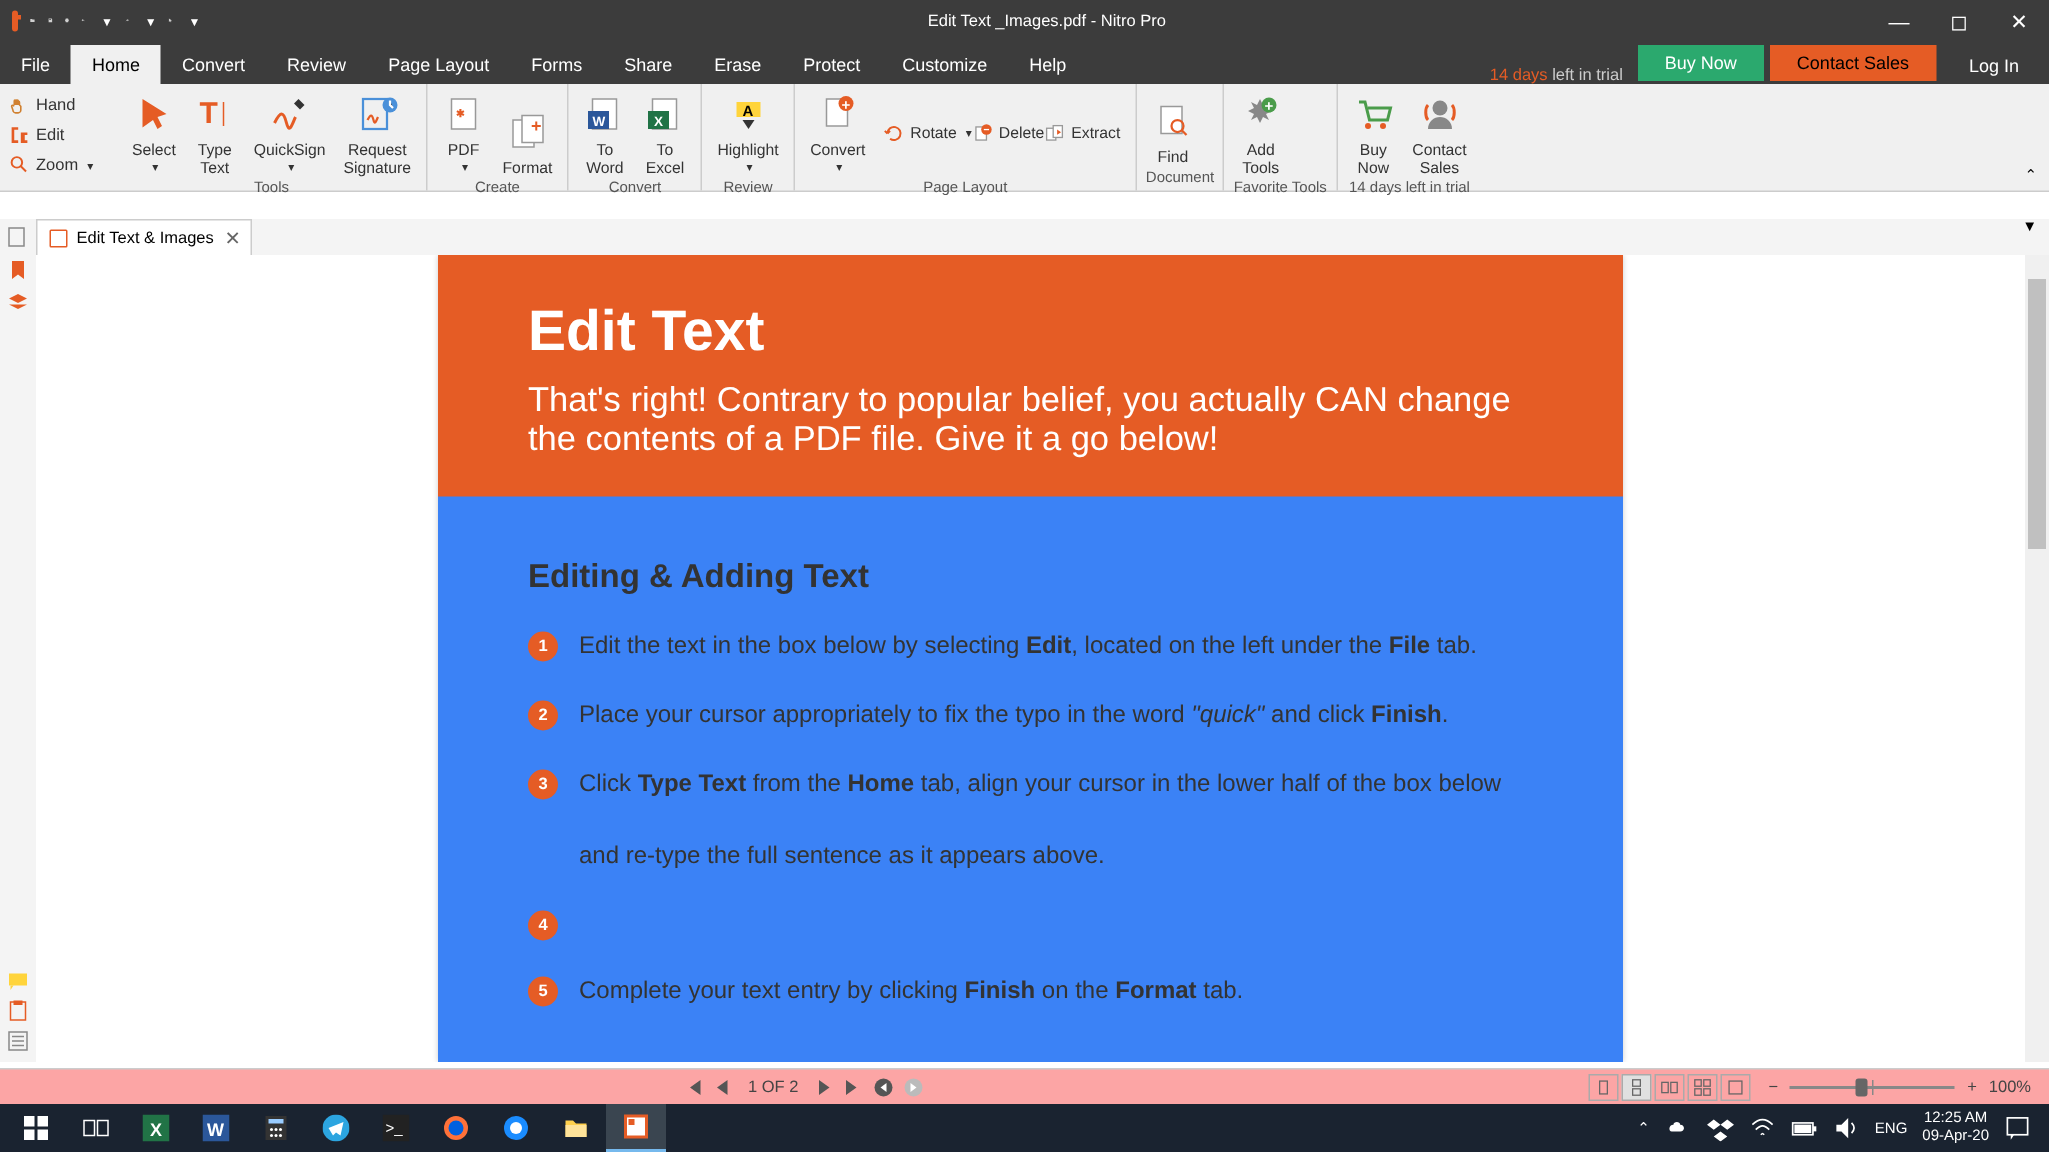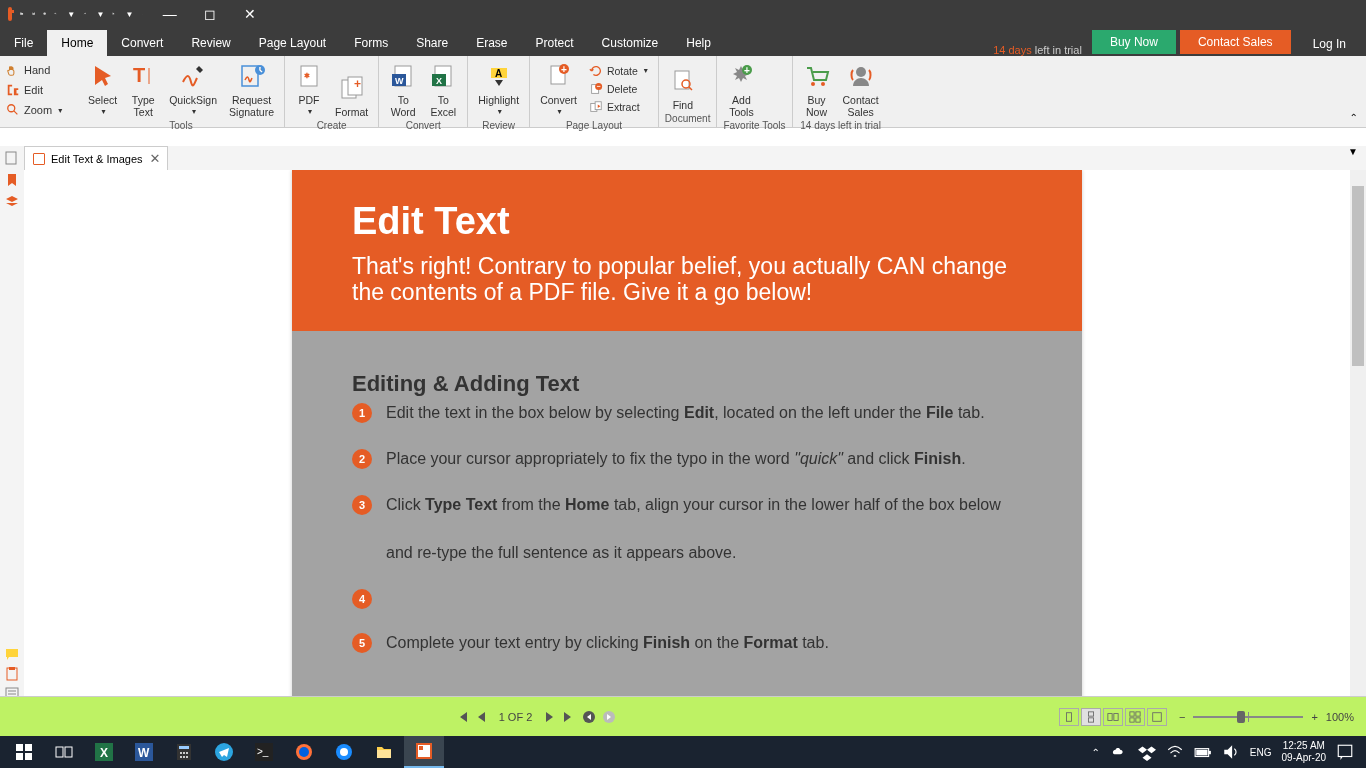--- a/index.html
+++ b/index.html
@@ -14,55 +14,55 @@
 .titlebar .wc div{width:40px;text-align:center;cursor:pointer;font-size:14px;line-height:28px}
 .menutabs{background:#3c3c3c;height:28px;display:flex;align-items:flex-end;color:#fff;font-size:12px}
 .menutabs .tab{padding:6px 14px;cursor:pointer}
 .menutabs .tab.active{background:#f0f0f0;color:#000}
 .menutabs .spacer{flex:1}
 .menutabs .trial{color:#e55c25;padding:0 8px;font-size:11px}
 .menutabs .trial .days{color:#e55c25}
 .menutabs .trial .lite{color:#ccc}
 .menutabs .btn{padding:5px 18px;margin:0 2px 2px;cursor:pointer;font-size:12px}
 .menutabs .buy{background:#2ba96e;color:#fff}
-.menutabs .contact{background:#e55c25;color:#ffffff}
+.menutabs .contact{background:#e55c25;color:#000000}
 .menutabs .login{color:#fff;padding:5px 20px}
 .ribbon{background:#f0f0f0;height:72px;display:flex;border-bottom:1px solid #ccc}
 .leftpanel{width:78px;padding:4px 6px;font-size:11px;color:#333}
 .leftpanel .row{display:flex;align-items:center;gap:4px;padding:3px 0;cursor:pointer}
 .leftpanel svg{width:14px;height:14px}
 .rgroup{border-right:1px solid #ccc;display:flex;flex-direction:column;position:relative;padding:4px 6px 0}
 .rgroup .items{flex:1;display:flex;gap:4px}
 .rgroup .glabel{font-size:10px;color:#555;text-align:center;padding:2px 0 3px}
 .ritem{display:flex;flex-direction:column;align-items:center;justify-content:flex-end;padding:0 4px;cursor:pointer;font-size:10.5px;color:#333;text-align:center;line-height:12px}
 .ritem .icon{height:32px;display:flex;align-items:center;justify-content:center;margin-bottom:2px}
 .ritem svg{width:28px;height:28px}
-.smallitems{display:flex;flex-direction:column;gap:0;font-size:10.5px;color:#333;padding:2px 4px}
+.smallitems{display:flex;flex-direction:row;gap:0;font-size:10.5px;color:#333;padding:2px 4px}
 .smallitems .srow{display:flex;align-items:center;gap:4px;cursor:pointer;line-height:18px}
 .smallitems svg{width:14px;height:14px}
 .docarea{position:absolute;top:146px;left:0;right:0;bottom:60px;background:#f4f4f4;display:flex}
 .sidebar{width:24px;background:#f4f4f4;display:flex;flex-direction:column;gap:6px;padding:4px}
 .sidebar div{width:16px;height:16px;cursor:pointer}
 .sidebar svg{width:16px;height:16px}
 .doctabs{position:absolute;top:0;left:24px;right:0;height:24px;display:flex;background:#f4f4f4}
 .doctab{background:#fff;border:1px solid #ccc;border-bottom:none;padding:3px 24px 3px 8px;font-size:11px;display:flex;align-items:center;gap:6px;position:relative;cursor:pointer}
 .doctab .dtlogo{width:12px;height:12px;border:1.5px solid #e55c25;border-radius:1px}
 .doctab .close{position:absolute;right:6px;font-size:13px;color:#666}
 .scroller{position:absolute;top:24px;left:24px;right:16px;bottom:0;background:#fff;overflow:hidden;display:flex;justify-content:center}
-.page{width:790px;background:#a3a3a3;box-shadow:0 0 4px rgba(0,0,0,.2)}
+.page{width:790px;background:#3b82f6;box-shadow:0 0 4px rgba(0,0,0,.2)}
 .page .hdr{background:#e55c25;color:#fff;padding:30px 60px 26px}
 .page .hdr h1{font-size:38px;font-weight:700;margin-bottom:10px;font-family:"Segoe UI",Arial}
 .page .hdr p{font-size:23px;line-height:26px;font-weight:300}
 .page .body{padding:40px 60px;color:#333}
-.page .body h2{font-size:22px;font-weight:700;margin-bottom:4px}
+.page .body h2{font-size:22px;font-weight:700;margin-bottom:22px}
 .page .body .step{display:flex;gap:14px;margin-bottom:22px;font-size:16px;line-height:24px}
 .page .body .num{background:#e55c25;color:#fff;width:20px;height:20px;border-radius:50%;display:flex;align-items:center;justify-content:center;font-size:11px;font-weight:700;flex-shrink:0;margin-top:2px}
 .leftfloat{position:absolute;left:4px;bottom:60px;display:flex;flex-direction:column;gap:4px}
 .leftfloat div{width:16px;height:16px}
-.statusbar{position:absolute;bottom:32px;left:0;right:0;height:40px;background:#bef264;border-top:1px solid #ccc;display:flex;align-items:center;padding:0 12px;font-size:11px;color:#444}
+.statusbar{position:absolute;bottom:32px;left:0;right:0;height:24px;background:#fca5a5;border-top:1px solid #ccc;display:flex;align-items:center;padding:0 12px;font-size:11px;color:#444}
 .statusbar .center{flex:1;display:flex;align-items:center;justify-content:center;gap:10px}
 .statusbar .nav{display:flex;gap:6px;align-items:center}
 .statusbar .nav svg{width:14px;height:14px;cursor:pointer}
 .statusbar .views{display:flex;gap:2px;margin-right:12px}
 .statusbar .views div{width:20px;height:18px;border:1px solid #aaa;cursor:pointer;display:flex;align-items:center;justify-content:center}
 .statusbar .views .active{background:#e0e0e0}
 .statusbar .zoom{display:flex;align-items:center;gap:8px}
 .statusbar .slider{width:110px;height:2px;background:#888;position:relative}
 .statusbar .slider .tick{position:absolute;left:50%;top:-4px;width:1px;height:10px;background:#888}
 .statusbar .slider .thumb{position:absolute;left:40%;top:-5px;width:8px;height:12px;background:#666;border-radius:2px}
@@ -100,20 +100,21 @@
       </svg>
     <span class="caret">▼</span>
     <svg viewBox="0 0 16 16">
         <path d="M3 2l10 6-4 1 2 4-2 1-2-4-4 3z"></path>
       </svg>
     <span class="caret">▼</span>
     <svg viewBox="0 0 16 16" style="width:10px">
         <path d="M2 4h12M8 6l-4 5h8z"></path>
       </svg>
   </div>
+  <div class="title">Edit Text _Images.pdf - Nitro Pro</div>
   <div class="wc">
     <div>—</div>
     <div>◻</div>
     <div>✕</div>
   </div>
 </div>
 
 <div class="menutabs">
   <div class="tab">File</div>
   <div class="tab active">Home</div>

